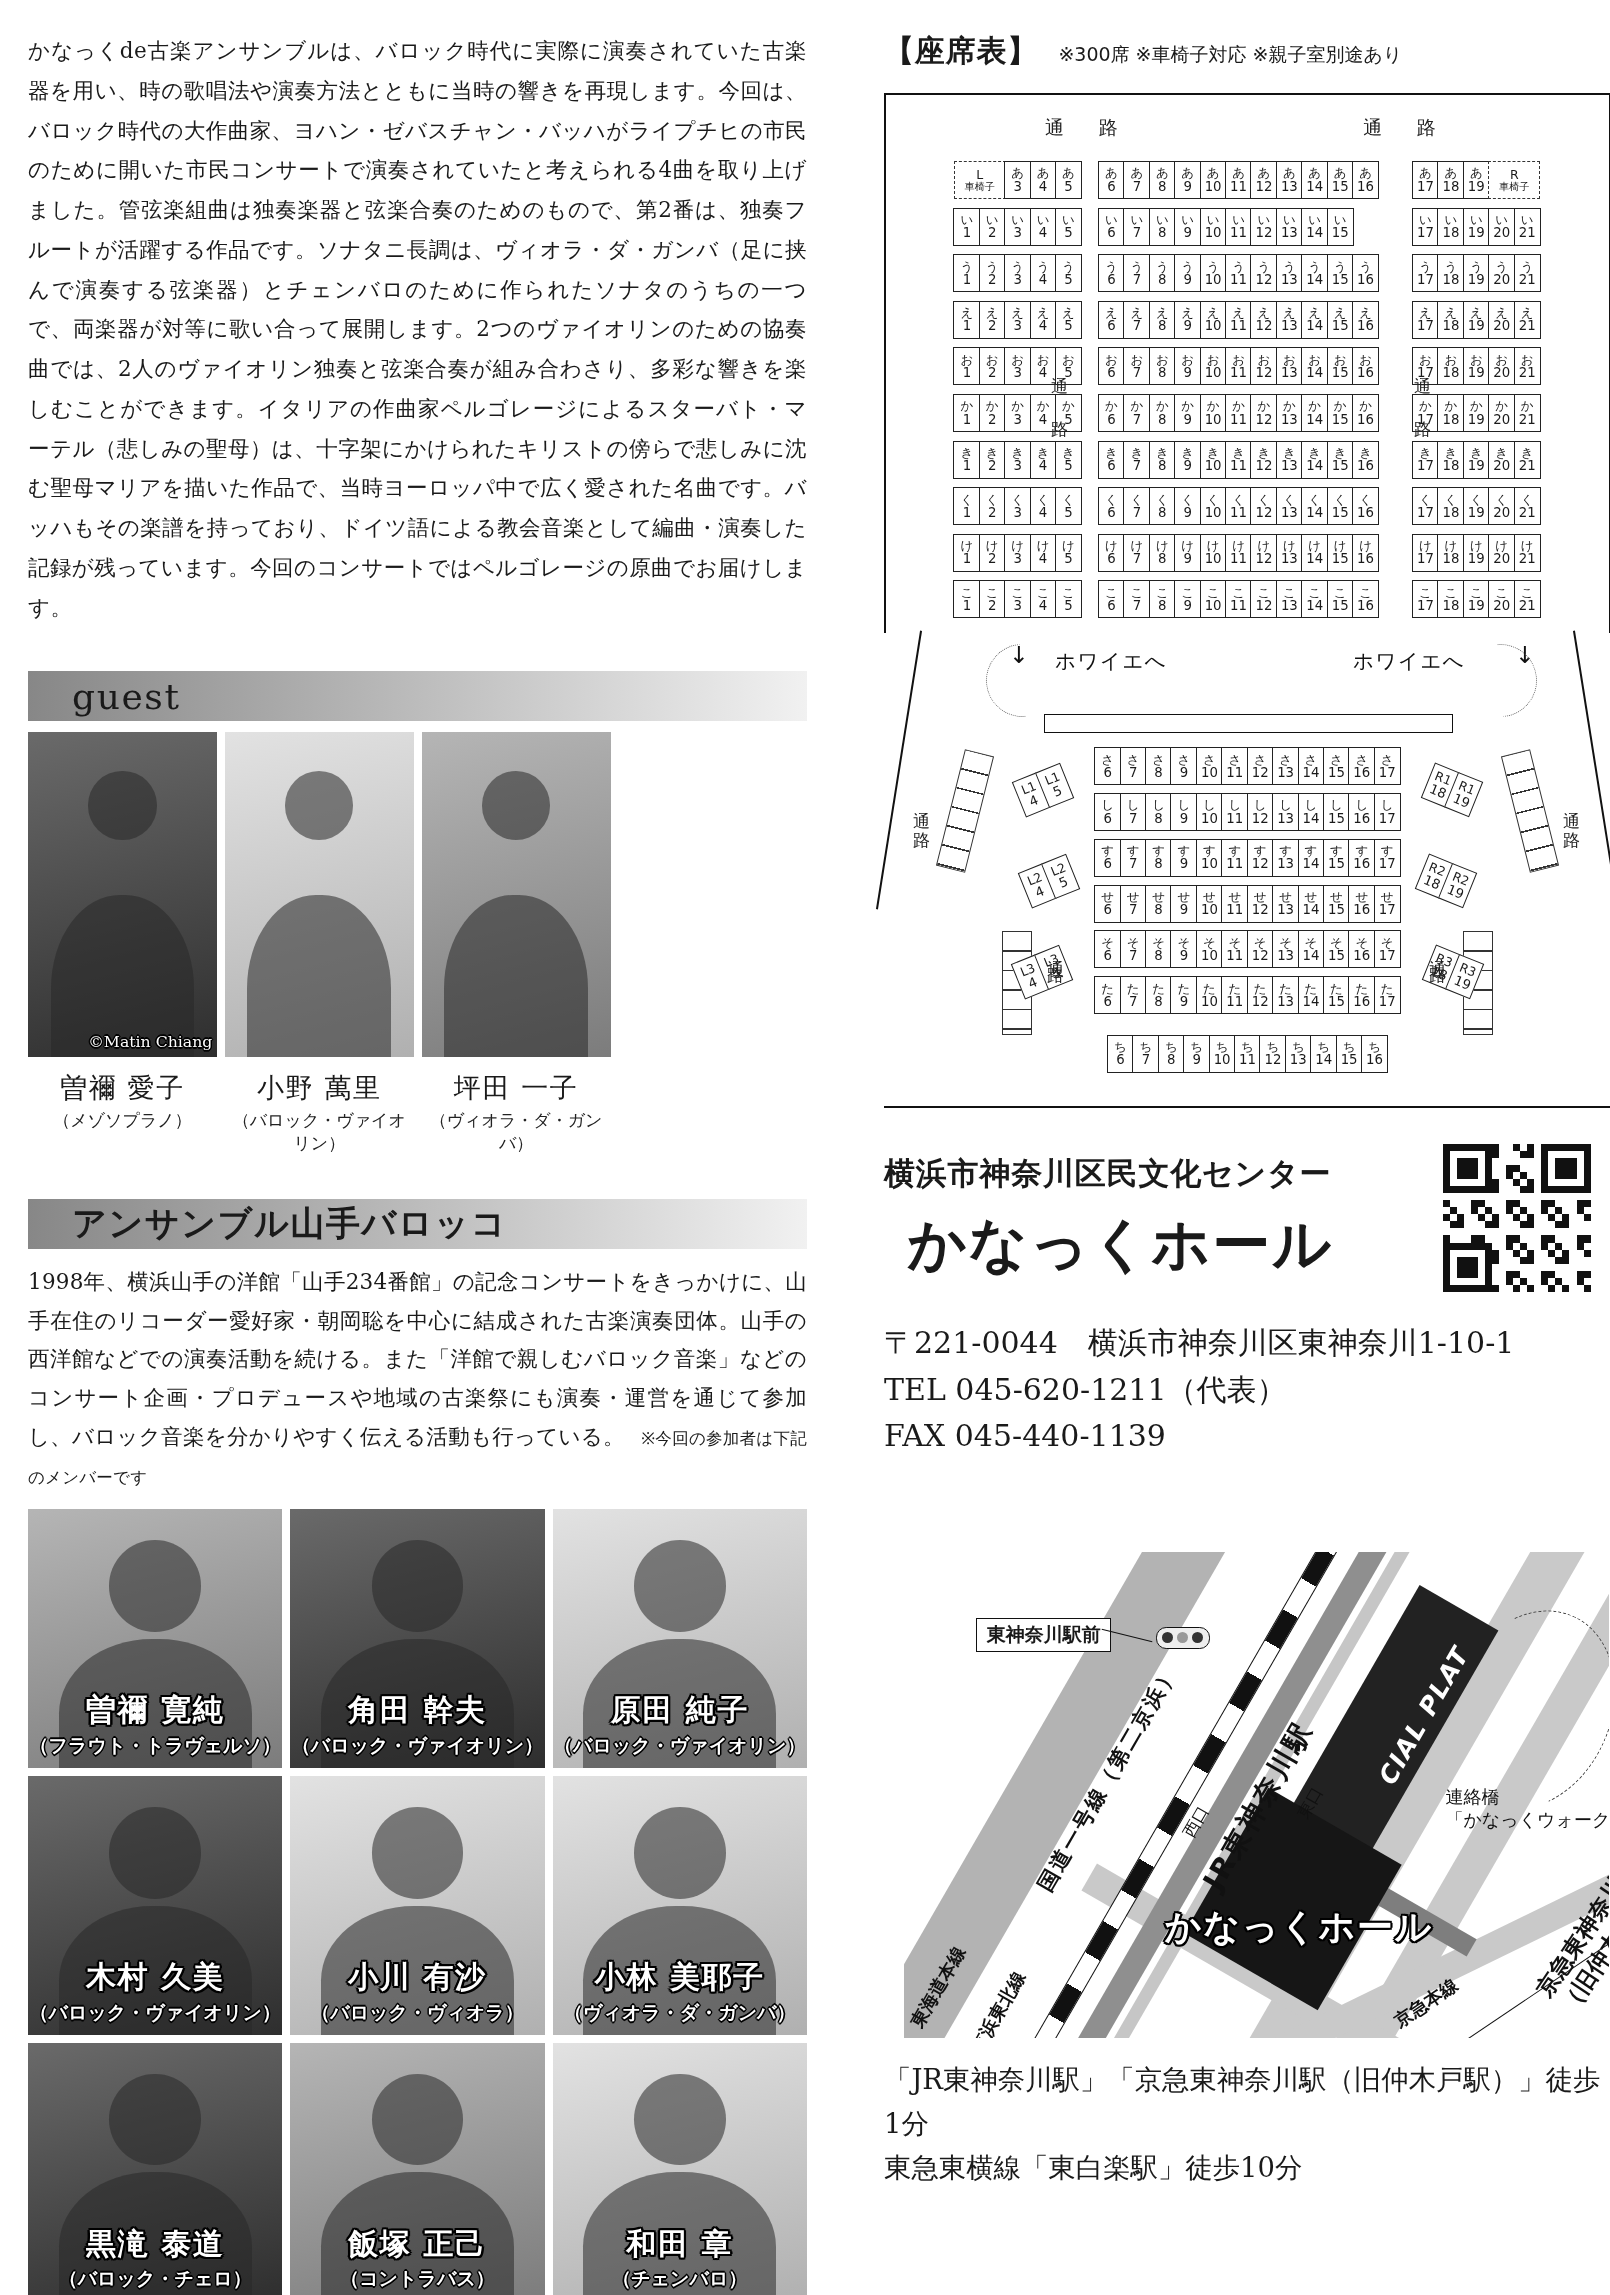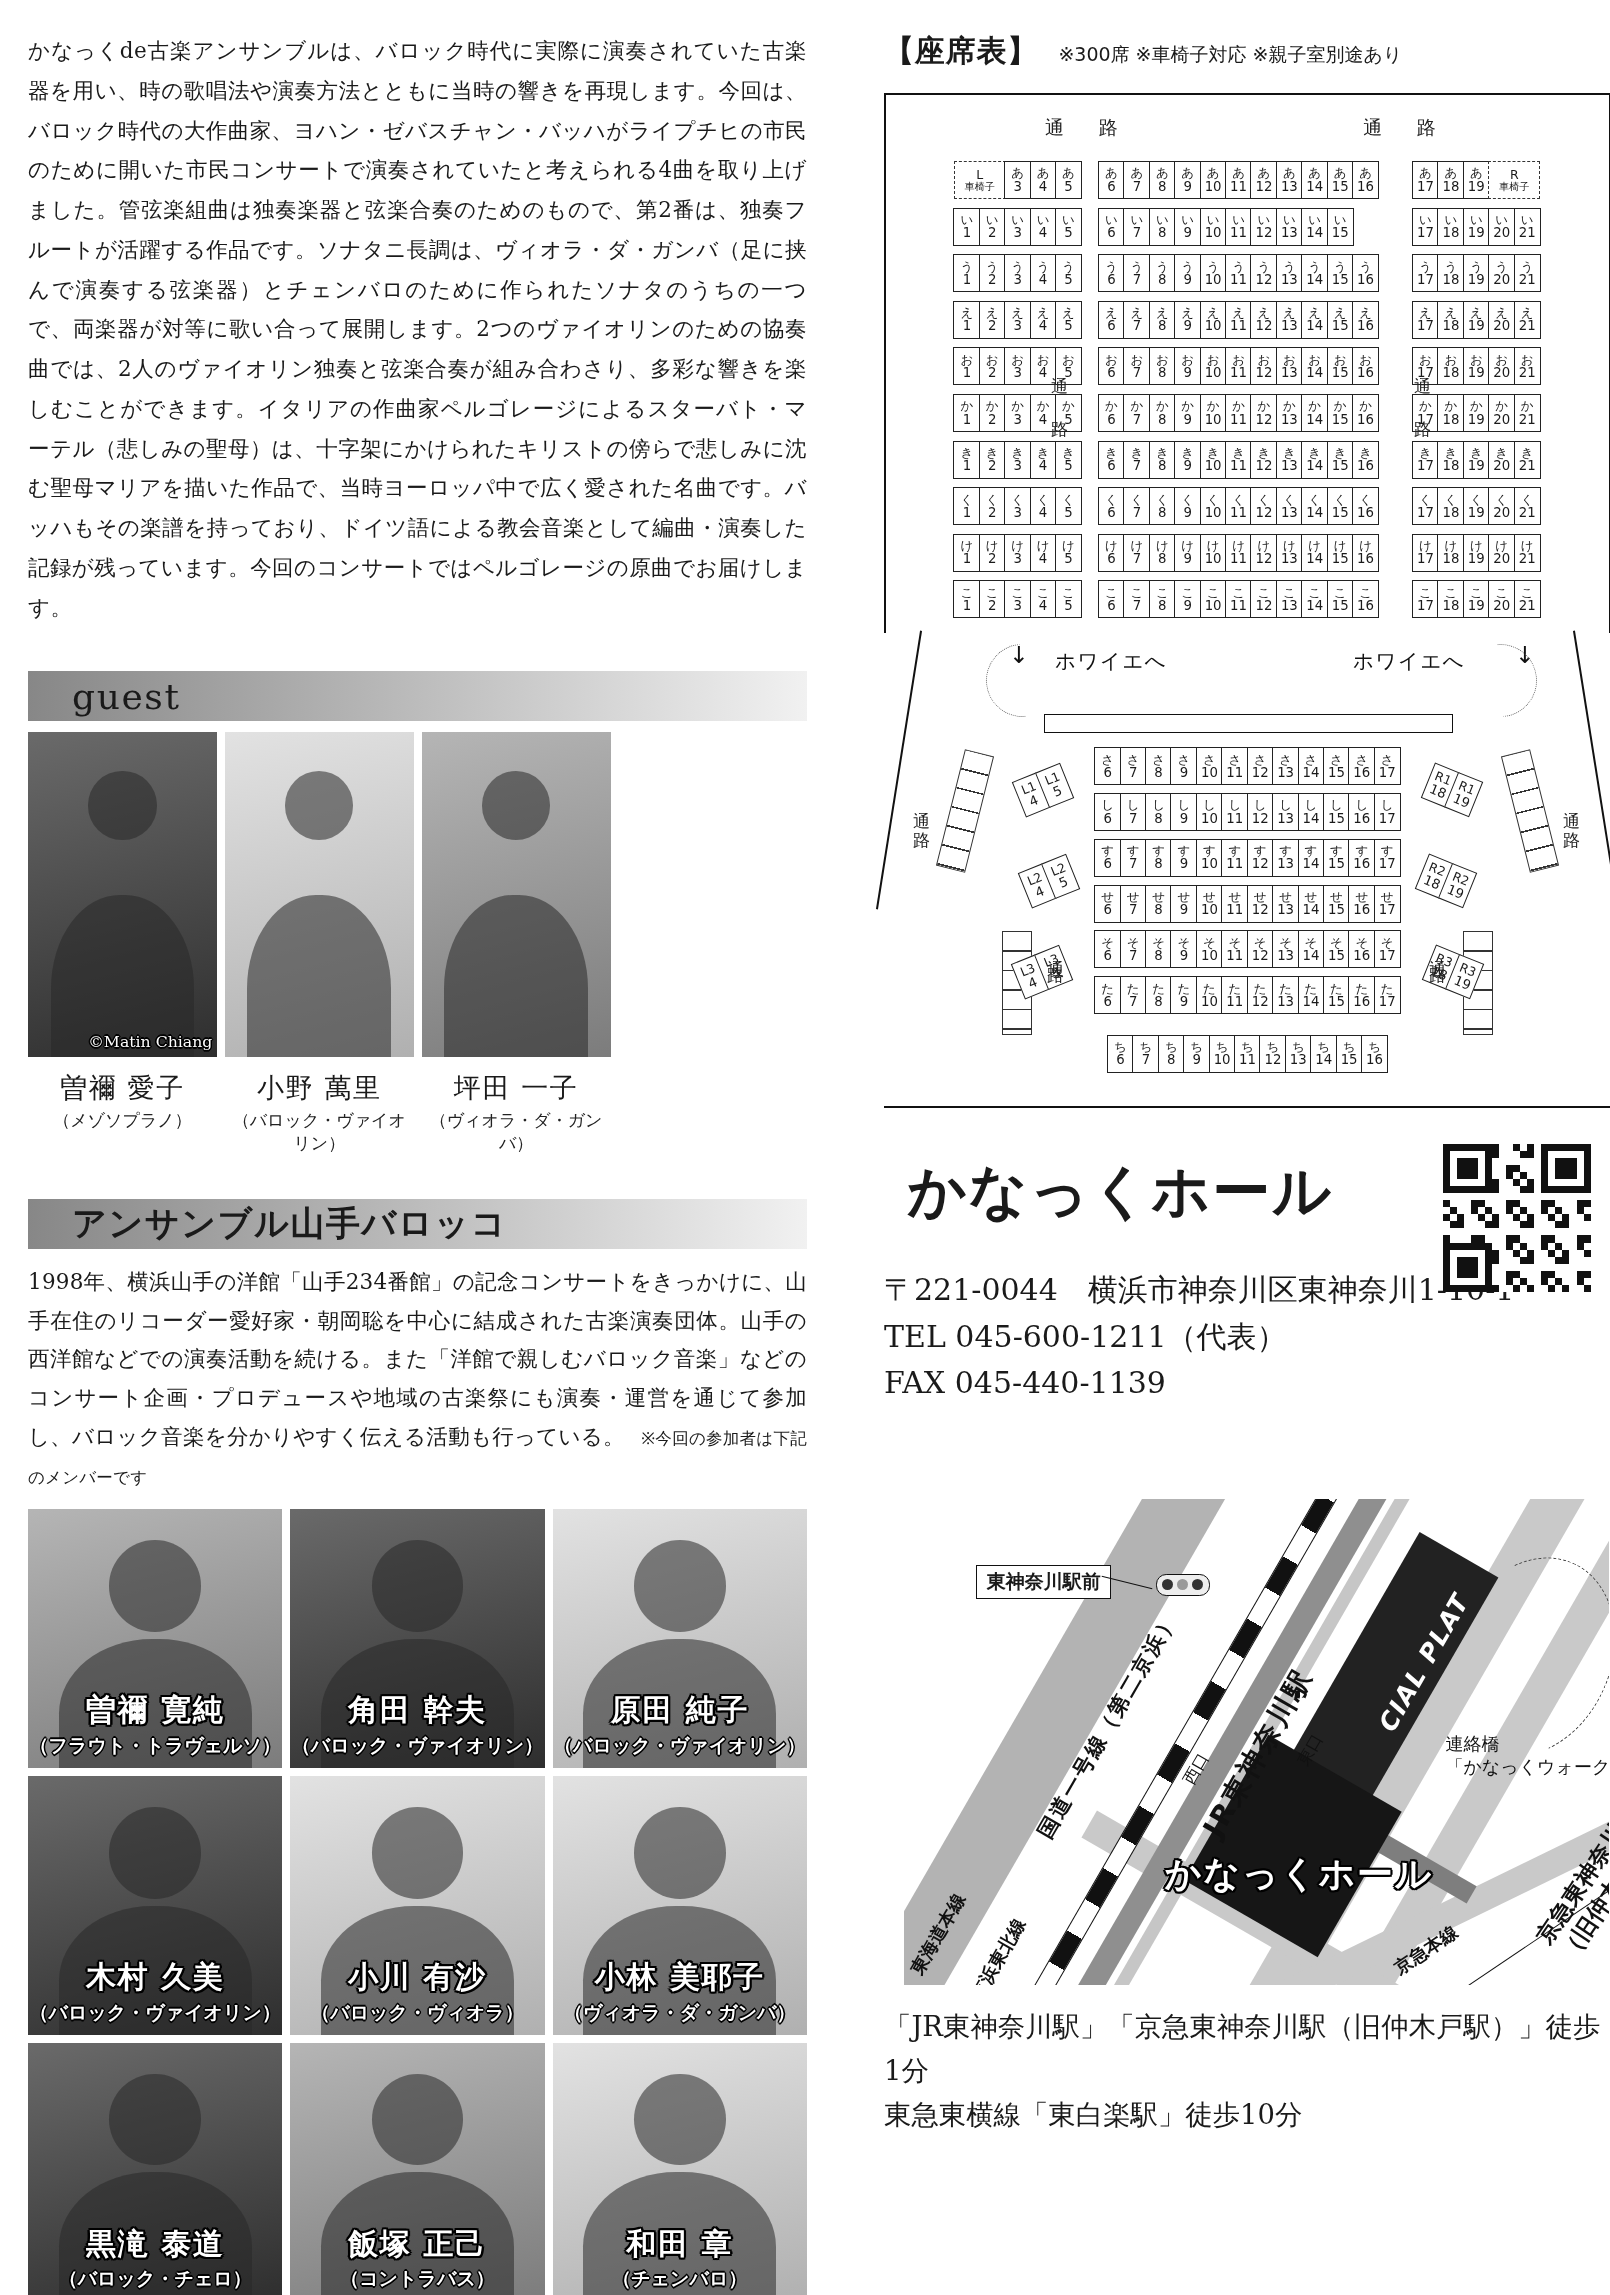--- a/index.html
+++ b/index.html
@@ -1611,20 +1611,21 @@
             </div>
           </div>
         </div>
       <div class="v-aisle2 rva-l">通路</div>
       <div class="v-aisle2 rva-r">通路</div>
       <div class="v-aisle2 rva-l2">通路</div>
       <div class="v-aisle2 rva-r2">通路</div>
     </div>
 
     <div class="venue">
+      <div class="venue-org">横浜市神奈川区民文化センター</div>
       <div class="venue-hall">かなっくホール</div>
       <div class="qr" id="qr">
           <div style="grid-area: 1 / 1;"></div>
           <div style="grid-area: 1 / 2;"></div>
           <div style="grid-area: 1 / 3;"></div>
           <div style="grid-area: 1 / 4;"></div>
           <div style="grid-area: 1 / 5;"></div>
           <div style="grid-area: 1 / 6;"></div>
           <div style="grid-area: 1 / 7;"></div>
           <div style="grid-area: 1 / 8;"></div>
@@ -2057,21 +2058,21 @@
           <div style="background: rgb(255, 255, 255); grid-area: 21 / 15;"></div>
           <div style="grid-area: 21 / 16;"></div>
           <div style="background: rgb(255, 255, 255); grid-area: 21 / 17;"></div>
           <div style="grid-area: 21 / 18;"></div>
           <div style="background: rgb(255, 255, 255); grid-area: 21 / 19;"></div>
           <div style="background: rgb(255, 255, 255); grid-area: 21 / 20;"></div>
           <div style="grid-area: 21 / 21;"></div>
         </div>
       <div class="venue-addr">
         <div>〒221-0044　横浜市神奈川区東神奈川1-10-1</div>
-        <div>TEL 045-600-1211（代表）</div>
+        <div>TEL 045-620-1211（代表）</div>
         <div>FAX 045-440-1139</div>
       </div>
     </div>
 
     <div class="map">
       <div class="band b-route1"></div>
       <div class="band b-light1"></div>
       <div class="band b-light2"></div>
       <div class="band b-light3"></div>
       <div class="band b-light4"></div>

